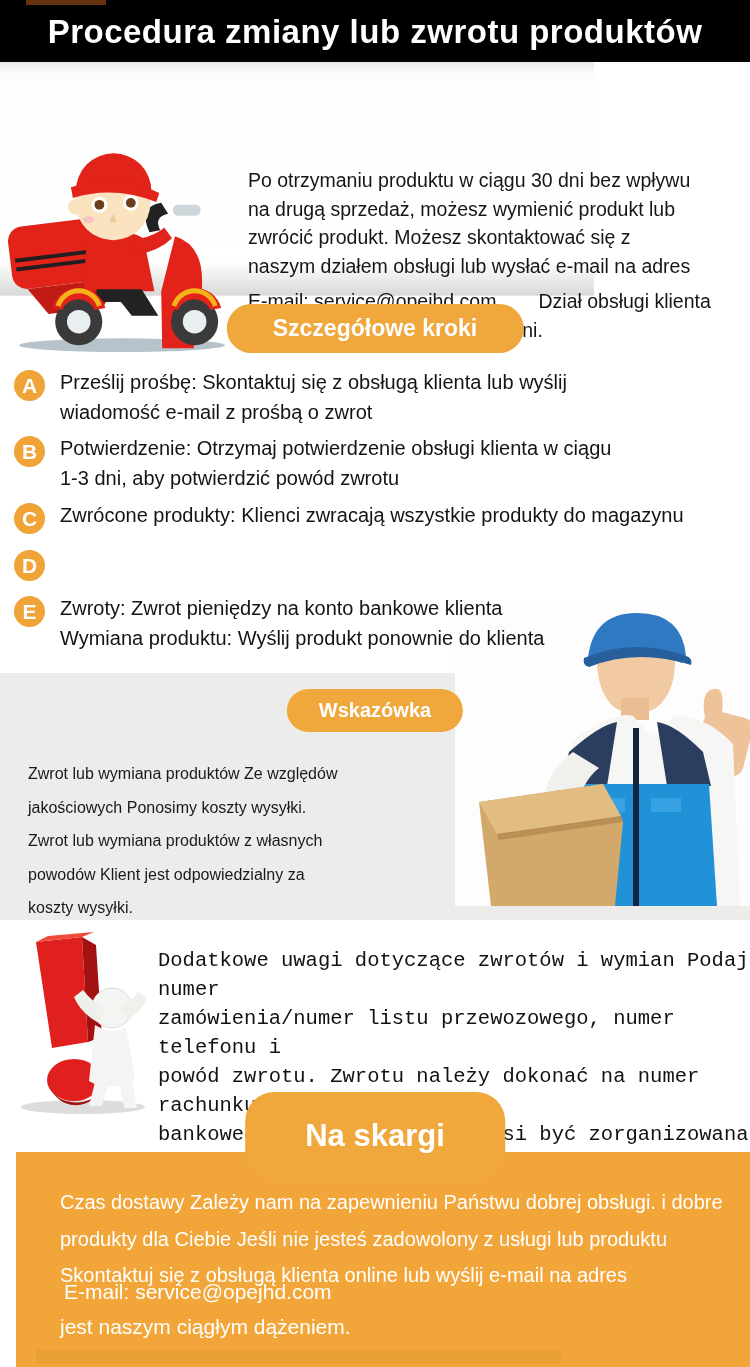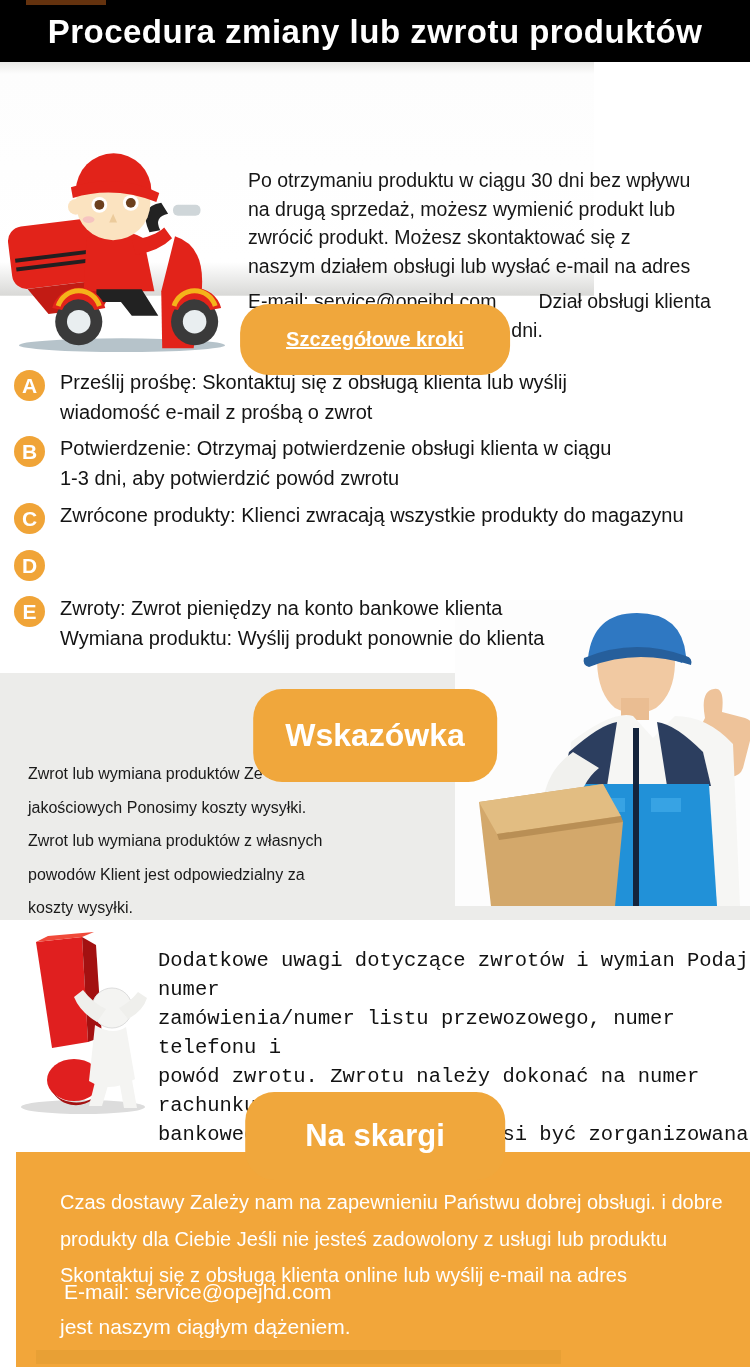--- a/index.html
+++ b/index.html
@@ -23,22 +23,22 @@
   .intro-text{position:absolute;left:248px;top:104px;width:480px;color:#161616;font-size:19.5px;line-height:28.5px;z-index:2;}
   .pre{white-space:pre-line;margin:0;}
   .email-row{margin:7px 0 0 0;}
   .email-note{margin-left:42px;}
   
   .pill{
     position:absolute;left:50%;transform:translateX(-50%);
     background:#F0A73C;color:#ffffff;font-weight:bold;text-align:center;
     border-radius:29px;z-index:5;white-space:nowrap;
   }
-  .pill-steps{top:304px;font-size:20px;padding:24px 46px;text-decoration:underline;}
-  .pill-tip{top:689px;font-size:32px;padding:28px 32px;}
+  .pill-steps{top:304px;font-size:23px;padding:11px 46px;}
+  .pill-tip{top:689px;font-size:20px;padding:10px 32px;}
   .pill-complaints{top:1092px;font-size:31px;padding:26px 60px;}
   
   .step{position:absolute;left:14px;display:flex;gap:15px;align-items:flex-start;z-index:3;}
   .step-badge{
     flex:none;width:31px;height:31px;border-radius:50%;background:#F0A437;
     color:#ffffff;font-weight:bold;font-size:21px;line-height:31px;text-align:center;margin-top:2px;
   }
   .step-text{white-space:pre-line;font-size:20px;line-height:29.5px;color:#141414;max-width:690px;}
   .step-a{top:368px;} .step-b{top:434px;} .step-c{top:501px;} .step-d{top:548px;} .step-e{top:594px;}
   

